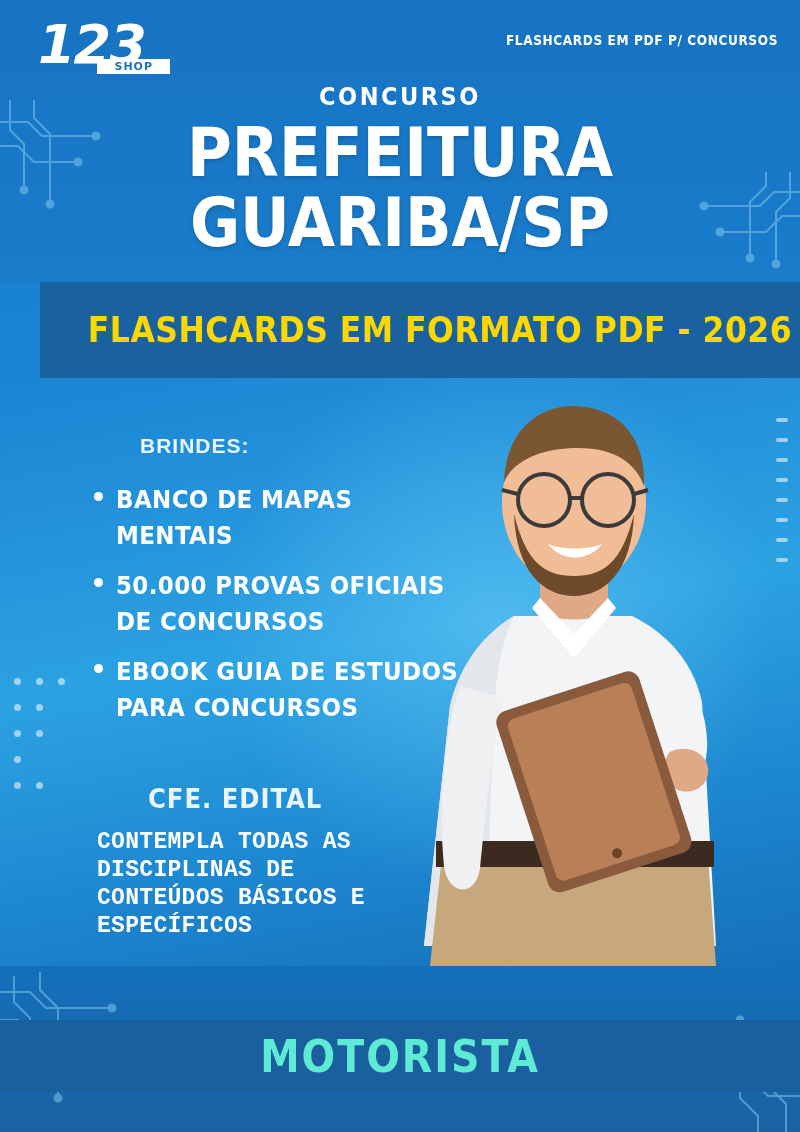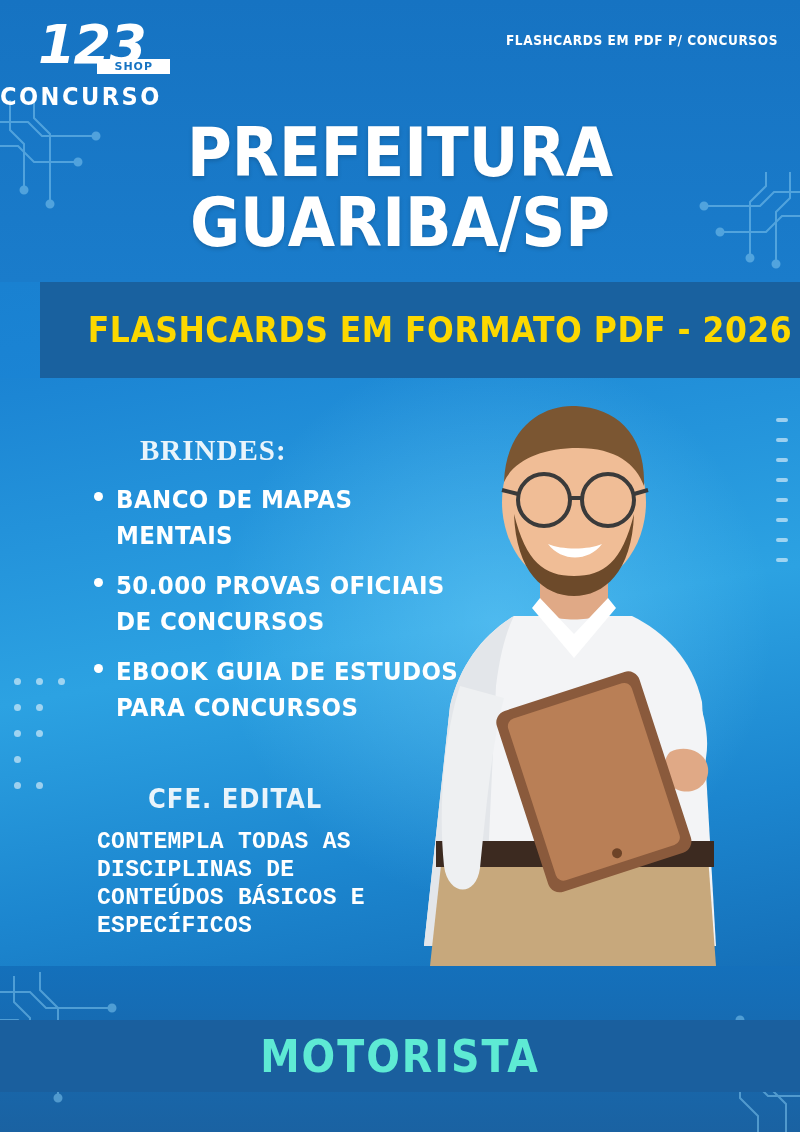--- a/index.html
+++ b/index.html
@@ -70,20 +70,21 @@
     font-size: 13.5px;
     font-weight: 700;
     letter-spacing: .6px;
     font-family: "DejaVu Sans Condensed", "Liberation Sans Narrow", "Liberation Sans", sans-serif;
     white-space: nowrap;
   }
   .concurso-label {
     position: absolute;
     top: 82px;
     width: 800px;
+    text-align: center;
     color: #ffffff;
     font-size: 25px;
     font-weight: 700;
     letter-spacing: 2.5px;
     font-family: "DejaVu Sans Condensed", "Liberation Sans Narrow", "Liberation Sans", sans-serif;
   }
   .entity-name {
     position: absolute;
     top: 118px;
     width: 800px;
@@ -130,24 +131,24 @@
       radial-gradient(circle at 62% 42%, rgba(120,215,255,.45) 0%, rgba(120,215,255,0) 46%),
       linear-gradient(170deg, #1b84d3 0%, #2ca2e2 45%, #1c86cf 75%, #1570b9 100%);
     overflow: hidden;
   }
 
   .brindes-title {
     position: absolute;
     left: 140px;
     top: 56px;
     color: #e9f4fb;
-    font-size: 29px;
+    font-size: 21px;
     font-weight: 700;
     letter-spacing: 1px;
-    font-family: Liberation Serif, serif;
+    font-family: Liberation Sans, sans-serif;
   }
   .bonus-list {
     position: absolute;
     left: 86px;
     top: 103px;
     width: 350px;
     margin: 0;
     padding: 0 0 0 30px;
     list-style: none;
   }

